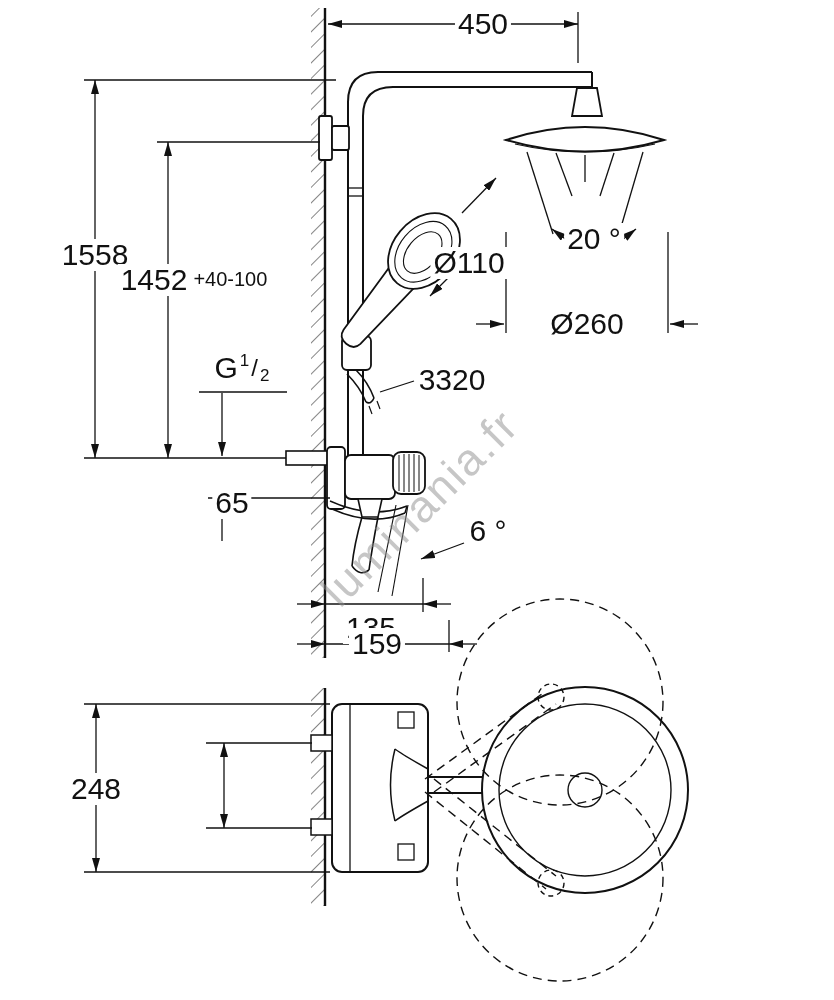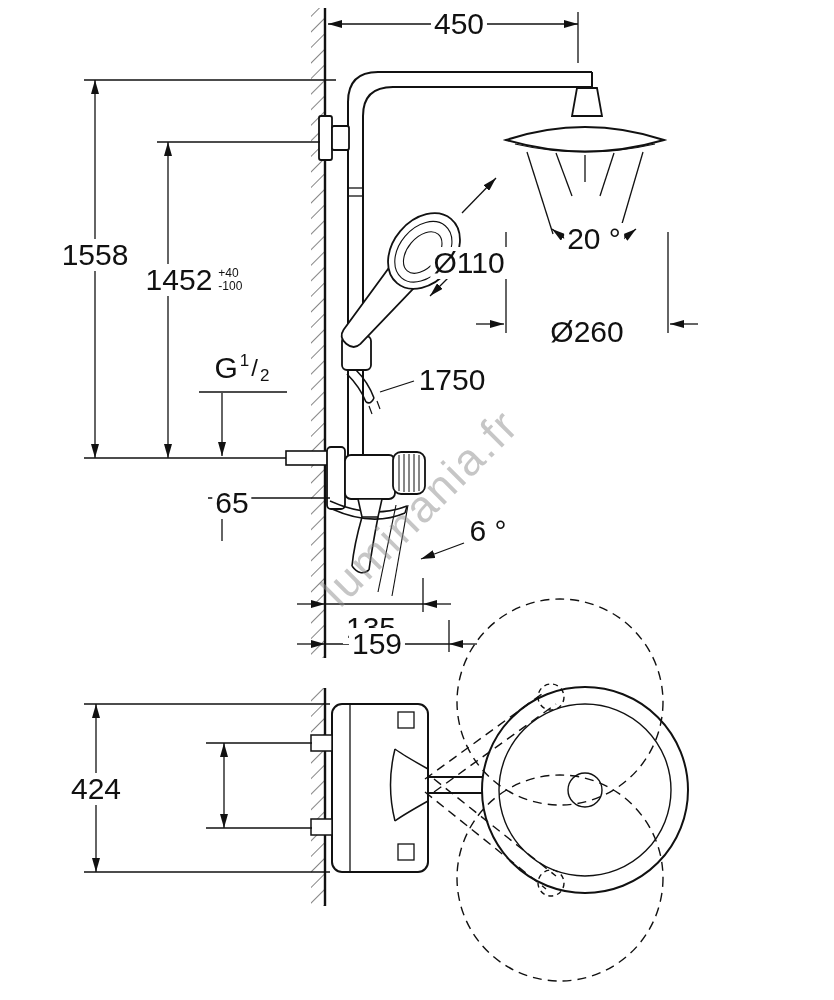--- a/index.html
+++ b/index.html
@@ -5,21 +5,21 @@
   html,body{margin:0;padding:0;background:#fff;}
   .canvas{position:relative;width:834px;height:1000px;background:#fff;overflow:hidden;
           font-family:"Liberation Sans", sans-serif;color:#111;}
   .canvas svg{position:absolute;left:0;top:0;z-index:1;}
   .watermark{position:absolute;z-index:2;left:420px;top:508px;
              transform:translate(-50%,-50%) rotate(-45deg);
              font-size:45px;letter-spacing:2px;color:#8f8f8f;opacity:.5;white-space:nowrap;}
   .lab{position:absolute;z-index:3;transform:translate(-50%,-50%);
        font-size:30px;line-height:1;color:#111;background:#fff;padding:1px 3px;white-space:nowrap;}
   .comp{display:flex;align-items:center;gap:6px;}
-  .tol{display:flex;flex-direction:column;font-size:12px;line-height:1.08;text-align:left;}
+  .tol{display:flex;flex-direction:row;font-size:20px;line-height:1.08;text-align:left;}
   .gfrac{gap:2px;}
   .sup{font-size:17px;transform:translateY(-8px);}
   .sub{font-size:17px;transform:translateY(7px);}
   .slash{font-size:24px;}
 </style>
 </head>
 <body>
 
 <div class="canvas">
 
@@ -190,41 +190,41 @@
       <line x1="96" y1="704" x2="96" y2="872" marker-start="url(#arr)" marker-end="url(#arr)"></line>
 
       <line x1="206" y1="743" x2="312" y2="743"></line>
       <line x1="206" y1="828" x2="312" y2="828"></line>
       <line x1="224" y1="743" x2="224" y2="828" marker-start="url(#arr)" marker-end="url(#arr)"></line>
     </g>
   </svg>
 
   <div class="watermark">luminania.fr</div>
 
-  <div class="lab" style="left:459px;top:24px">450</div>
+  <div class="lab" style="left:483px;top:24px">450</div>
   <div class="lab" style="left:95px;top:255px">1558</div>
 
   <div class="lab comp" style="left:194px;top:280px">
     <span>1452</span>
     <span class="tol">
       <span>+40</span>
       <span>-100</span>
     </span>
   </div>
 
   <div class="lab comp gfrac" style="left:242px;top:368px">
     <span>G</span>
     <span class="sup">1</span>
     <span class="slash">/</span>
     <span class="sub">2</span>
   </div>
 
   <div class="lab" style="left:232px;top:503px">65</div>
   <div class="lab" style="left:469px;top:263px">Ø110</div>
   <div class="lab" style="left:594px;top:239px">20 °</div>
-  <div class="lab" style="left:587px;top:332px">Ø260</div>
-  <div class="lab" style="left:452px;top:380px">1750</div>
+  <div class="lab" style="left:587px;top:324px">Ø260</div>
+  <div class="lab" style="left:452px;top:380px">3320</div>
   <div class="lab" style="left:488px;top:531px">6 °</div>
   <div class="lab" style="left:371px;top:628px">135</div>
   <div class="lab" style="left:377px;top:644px">159</div>
-  <div class="lab" style="left:96px;top:789px">424</div>
+  <div class="lab" style="left:96px;top:789px">248</div>
 
 </div>
 
 </body></html>

